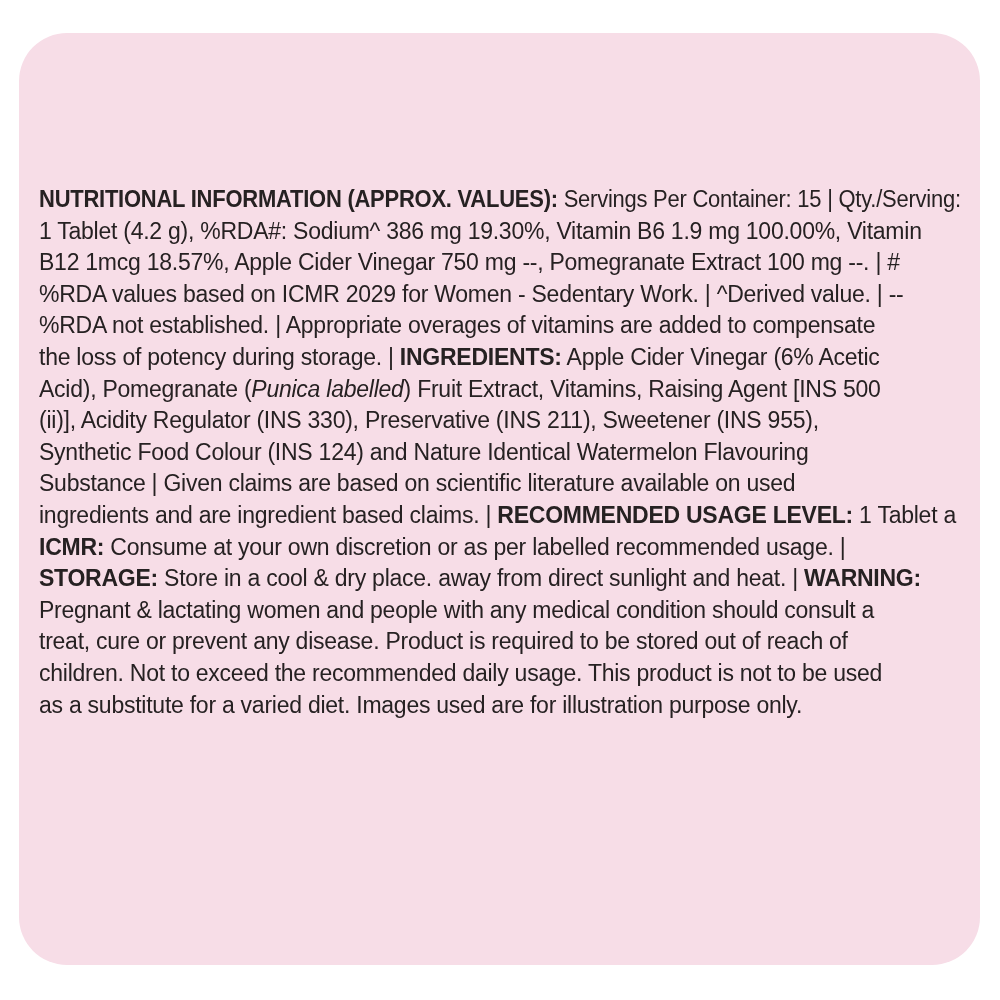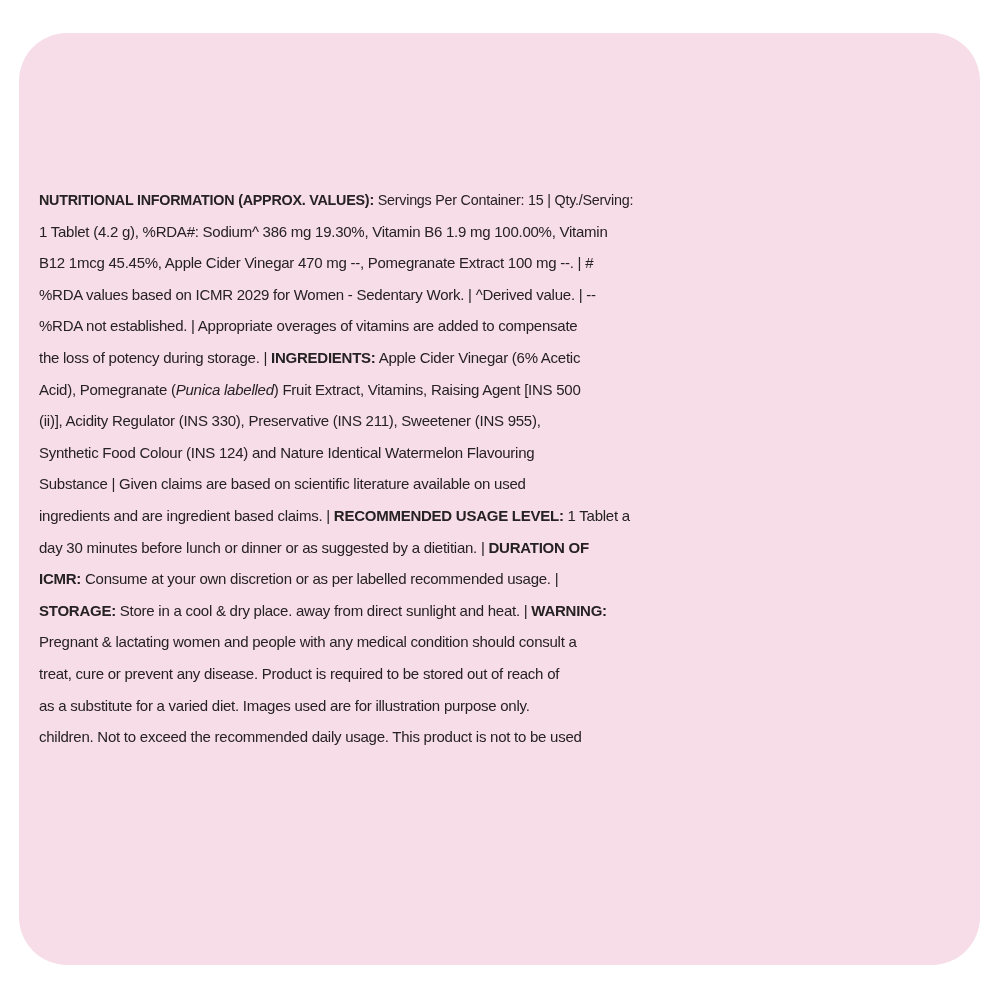--- a/index.html
+++ b/index.html
@@ -24,21 +24,21 @@
     width: 961px;
     height: 932px;
     border-radius: 48px;
     background: #f7dde7; 
   }
   .label-text {
     position: absolute;
     left: 20px;
     top: 151px;
     width: 922px;
-    font-size: 15px;
+    font-size: 23px;
     line-height: 31.6px;
     letter-spacing: -0.25px;
     color: #262122; 
     font-stretch: condensed;
   }
   .line {
     white-space: nowrap;
     transform-origin: 0 50%;
   }
   .seg-bold   { font-weight: 700; }
@@ -46,31 +46,30 @@
   .seg-regular { font-weight: 400; }
 </style>
 </head>
 <body style="background: rgb(255, 255, 255);">
 
 <div class="canvas">
   <div class="panel" style="background: rgb(247, 221, 231);">
     <div class="label-text" style="color: rgb(38, 33, 34);">
         <div class="line" style="transform: scaleX(0.9554);"><span class="seg-bold">NUTRITIONAL INFORMATION (APPROX. VALUES):</span><span class="seg-regular"> Servings Per Container: 15 | Qty./Serving:</span></div>
         <div class="line"><span class="seg-regular">1 Tablet (4.2 g), %RDA#: Sodium^ 386 mg 19.30%, Vitamin B6 1.9 mg 100.00%, Vitamin</span></div>
-        <div class="line"><span class="seg-regular">B12 1mcg 45.45%, Apple Cider Vinegar 470 mg --, Pomegranate Extract 100 mg --. | #</span></div>
+        <div class="line"><span class="seg-regular">B12 1mcg 18.57%, Apple Cider Vinegar 750 mg --, Pomegranate Extract 100 mg --. | #</span></div>
         <div class="line"><span class="seg-regular">%RDA values based on ICMR 2029 for Women - Sedentary Work. | ^Derived value. | --</span></div>
         <div class="line"><span class="seg-regular">%RDA not established. | Appropriate overages of vitamins are added to compensate</span></div>
         <div class="line"><span class="seg-regular">the loss of potency during storage. | </span><span class="seg-bold">INGREDIENTS:</span><span class="seg-regular"> Apple Cider Vinegar (6% Acetic</span></div>
         <div class="line"><span class="seg-regular">Acid), Pomegranate (</span><span class="seg-italic">Punica labelled</span><span class="seg-regular">) Fruit Extract, Vitamins, Raising Agent [INS 500</span></div>
         <div class="line"><span class="seg-regular">(ii)], Acidity Regulator (INS 330), Preservative (INS 211), Sweetener (INS 955),</span></div>
         <div class="line"><span class="seg-regular">Synthetic Food Colour (INS 124) and Nature Identical Watermelon Flavouring</span></div>
         <div class="line"><span class="seg-regular">Substance | Given claims are based on scientific literature available on used</span></div>
         <div class="line"><span class="seg-regular">ingredients and are ingredient based claims. | </span><span class="seg-bold">RECOMMENDED USAGE LEVEL:</span><span class="seg-regular"> 1 Tablet a</span></div>
-        <div class="line"><span class="seg-regular">day 30 minutes before lunch or dinner or as suggested by a dietitian. | </span><span class="seg-bold">DURATION OF</span></div>
         <div class="line"><span class="seg-bold">ICMR:</span><span class="seg-regular"> Consume at your own discretion or as per labelled recommended usage. |</span></div>
         <div class="line"><span class="seg-bold">STORAGE:</span><span class="seg-regular"> Store in a cool &amp; dry place. away from direct sunlight and heat. | </span><span class="seg-bold">WARNING:</span></div>
         <div class="line"><span class="seg-regular">Pregnant &amp; lactating women and people with any medical condition should consult a</span></div>
         <div class="line"><span class="seg-regular">treat, cure or prevent any disease. Product is required to be stored out of reach of</span></div>
+        <div class="line"><span class="seg-regular">children. Not to exceed the recommended daily usage. This product is not to be used</span></div>
         <div class="line"><span class="seg-regular">as a substitute for a varied diet. Images used are for illustration purpose only.</span></div>
-        <div class="line"><span class="seg-regular">children. Not to exceed the recommended daily usage. This product is not to be used</span></div>
       </div>
   </div>
 </div>
 
 </body></html>

